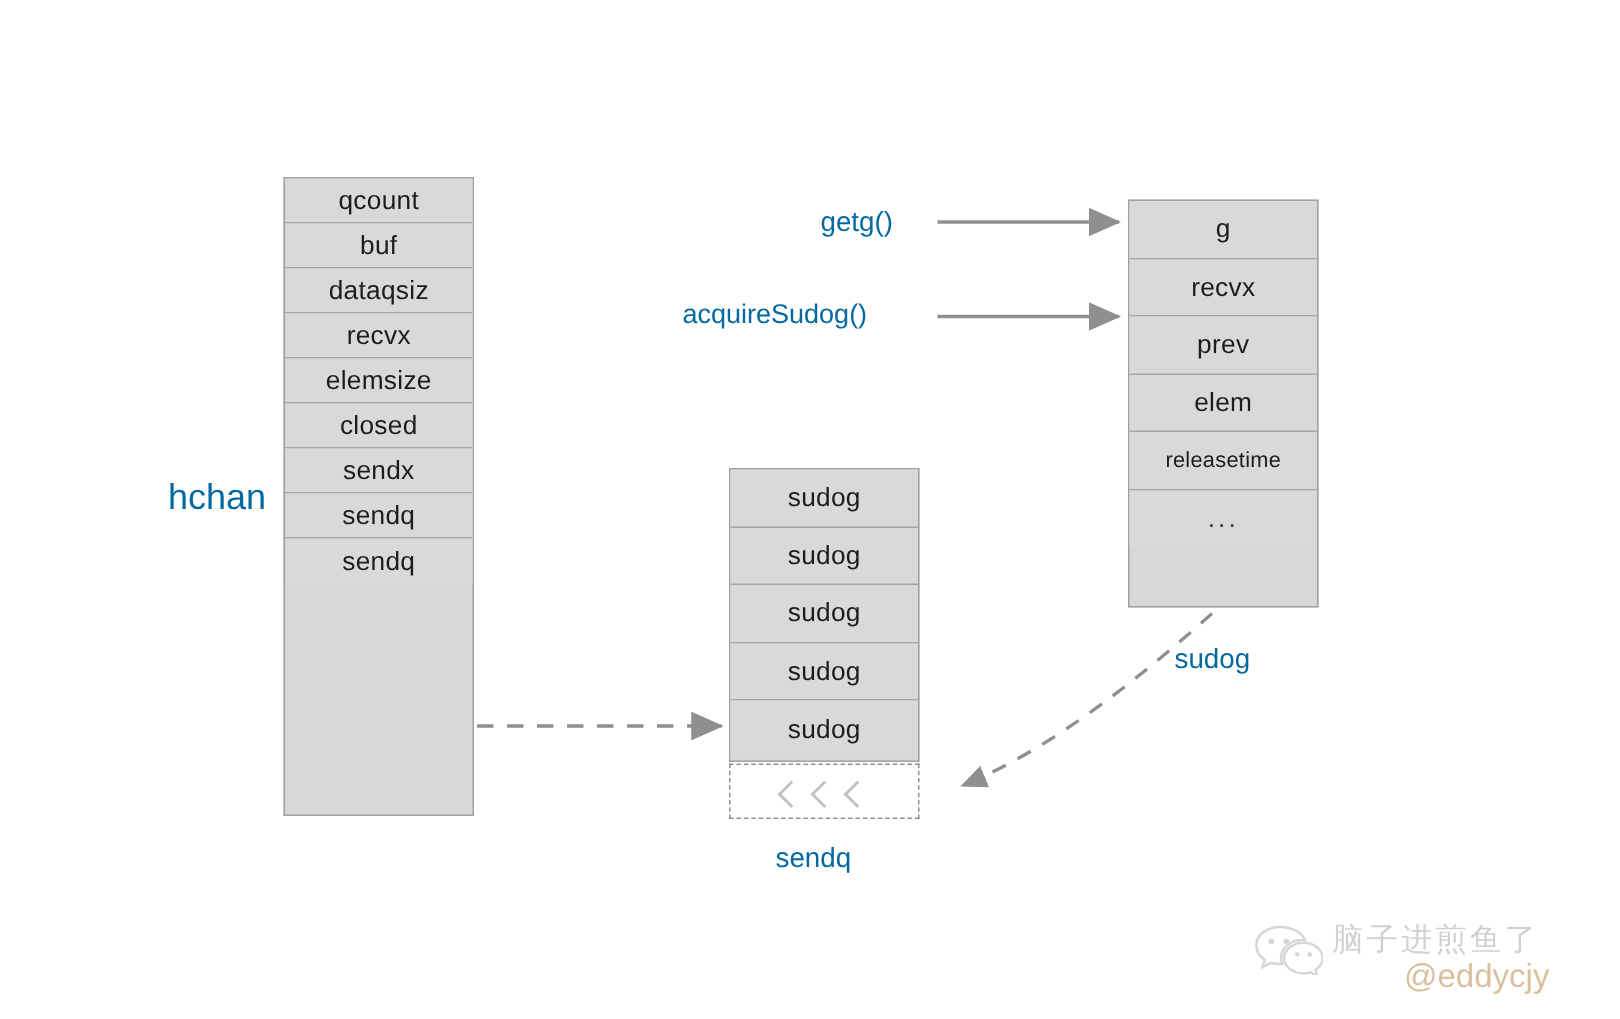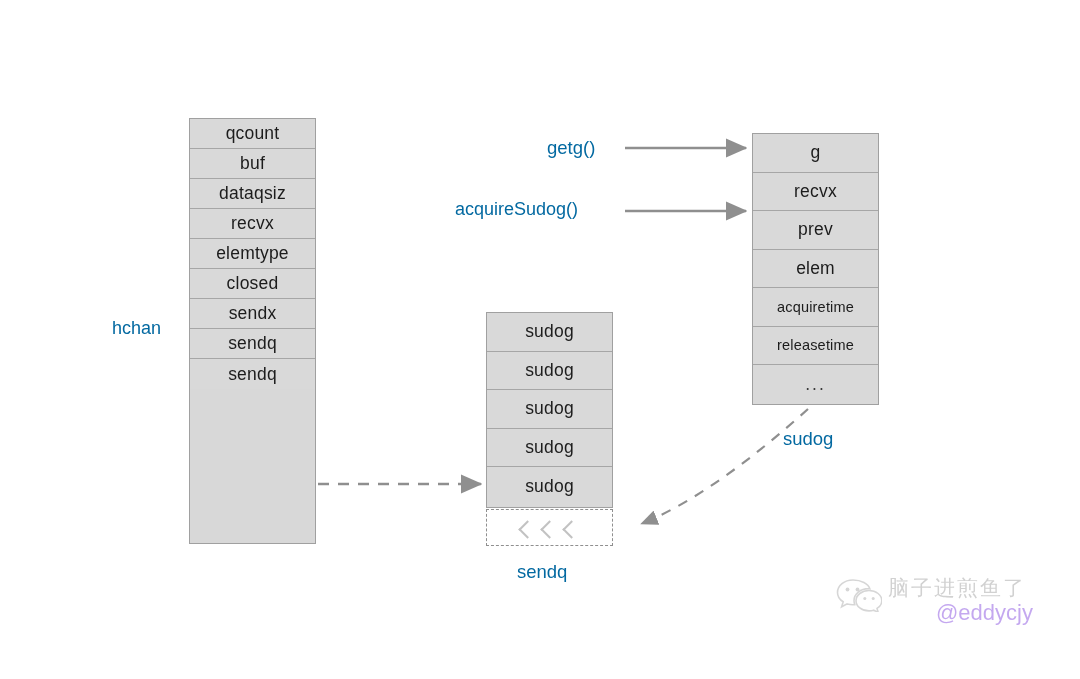--- a/index.html
+++ b/index.html
@@ -116,21 +116,21 @@
 
   
   .label {
     position: absolute;
     white-space: nowrap;
     color: #0369a1;
   }
   #hchan-label {
     left: 112px;
     top: 318px;
-    font-size: 18px;
+    font-size: 24px;
   }
   #getg-label {
     left: 547px;
     top: 137px;
     font-size: 18.5px;
   }
   #acquire-sudog-label {
     left: 455px;
     top: 199px;
     font-size: 18px;
@@ -153,21 +153,21 @@
     top: 0;
     width: 1080px;
     height: 679px;
     pointer-events: none;
   }
 
   
   #watermark {
     position: absolute;
     left: 836px;
-    top: 574px;
+    top: 612px;
     width: 236px;
     height: 62px;
     opacity: 0.40;
   }
   #watermark-logo {
     position: absolute;
     left: 0px;
     top: 4px;
   }
   #watermark-name {
@@ -177,37 +177,37 @@
     font-size: 21px;
     color: #8d8d8d;
     letter-spacing: 2px;
     white-space: nowrap;
   }
   #watermark-handle {
     position: absolute;
     left: 100px;
     top: 26px;
     font-size: 22px;
-    color: #6d28d9;
+    color: #a16207;
     white-space: nowrap;
   }
 </style>
 </head>
 <body>
 
 <div id="canvas">
 
   <div class="label" id="hchan-label">hchan</div>
 
   <div class="struct" id="hchan-struct">
     <div class="row">qcount</div>
     <div class="row">buf</div>
     <div class="row">dataqsiz</div>
     <div class="row">recvx</div>
-    <div class="row">elemtype</div>
+    <div class="row">elemsize</div>
     <div class="row">closed</div>
     <div class="row">sendx</div>
     <div class="row">sendq</div>
     <div class="row">sendq</div>
   </div>
 
   <div class="struct" id="sendq-struct">
     <div class="row">sudog</div>
     <div class="row">sudog</div>
     <div class="row">sudog</div>
@@ -221,21 +221,20 @@
     <span class="chev"></span>
   </div>
 
   <div class="label" id="sendq-caption">sendq</div>
 
   <div class="struct" id="sudog-struct">
     <div class="row">g</div>
     <div class="row">recvx</div>
     <div class="row">prev</div>
     <div class="row">elem</div>
-    <div class="row small">acquiretime</div>
     <div class="row small">releasetime</div>
     <div class="row dots">...</div>
   </div>
 
   <div class="label" id="sudog-caption">sudog</div>
 
   <div class="label" id="getg-label">getg()</div>
   <div class="label" id="acquire-sudog-label">acquireSudog()</div>
 
   <svg id="arrows" viewBox="0 0 1080 679">

